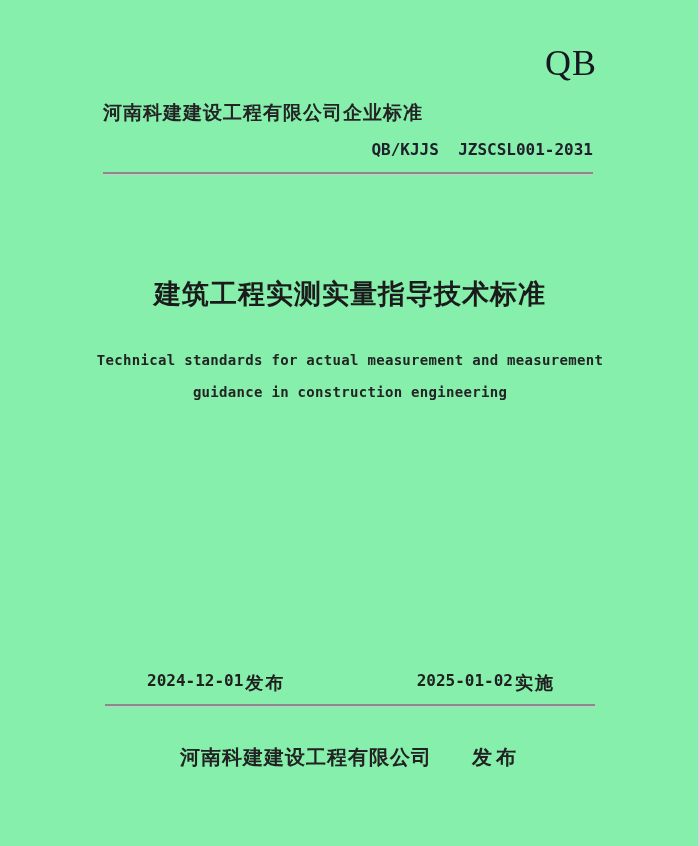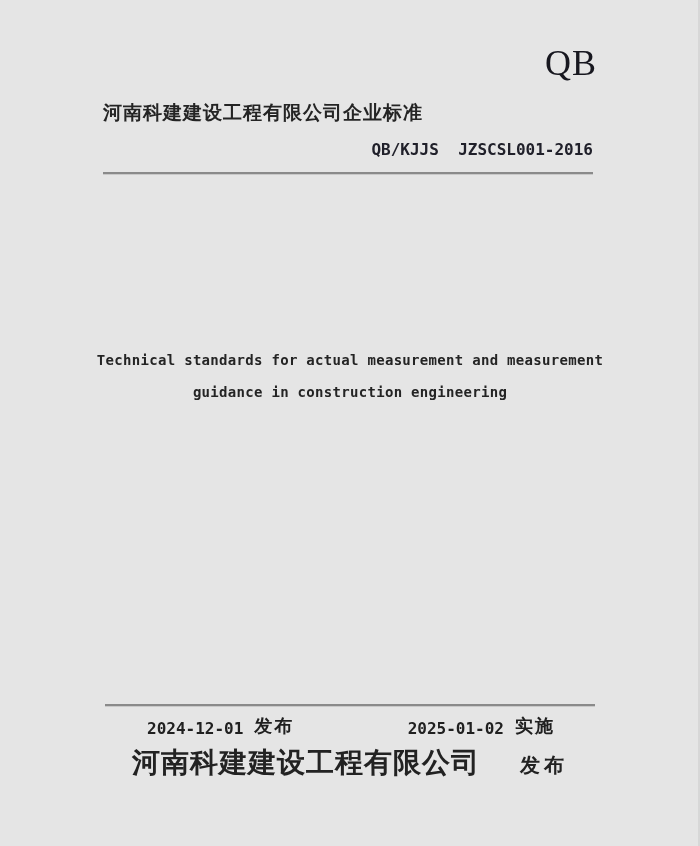--- a/index.html
+++ b/index.html
@@ -11,21 +11,21 @@
     width: 700px;
     height: 846px;
     position: relative;
     overflow: hidden;
     font-family: "Liberation Serif", serif;
     color: #1f1f1f;
   }
   .page {
     position: absolute;
     inset: 0;
-    background: #e5e5e5;
+    background: #86efac;
     border-right: 2px solid #d7d7d7;
     box-sizing: border-box;
   }
   .logo {
     position: absolute;
     top: 44px;
     left: 103px;
     width: 494px;
     text-align: right;
     font-family: "Liberation Serif", "DejaVu Serif", serif;
@@ -98,24 +98,23 @@
     left: 103px;
     width: 494px;
     box-sizing: border-box;
     padding: 0 42px 0 44px;
     display: flex;
     justify-content: space-between;
     align-items: baseline;
   }
   .date-group {
     display: flex;
-    align-items: flex-end;
-    gap: 11px;
+    align-items: flex-start;
+    gap: 2px;
     white-space: nowrap;
-    margin-top: 43px;
   }
   .date-value {
     font-family: "DejaVu Sans Mono", "Liberation Mono", monospace;
     font-size: 16px;
     font-weight: bold;
     color: #202020;
   }
   .date-label {
     font-size: 18px;
     font-weight: 600;
@@ -126,45 +125,46 @@
     position: absolute;
     top: 744px;
     left: 50px;
     width: 600px;
     display: flex;
     justify-content: center;
     align-items: baseline;
     gap: 40px;
   }
   .publisher-name {
-    font-size: 28px;
+    font-size: 20px;
     font-weight: 600;
     letter-spacing: 1px;
     color: #222222;
   }
   .publish-label {
     font-size: 20px;
     font-weight: 600;
     letter-spacing: 4px;
     color: #222222;
   }
 </style>
 </head>
 <body>
 
 <div class="page">
 
   <div class="logo">QB</div>
 
   <div class="org-line">河南科建建设工程有限公司企业标准</div>
 
-  <div class="code-line">QB/KJJS  JZSCSL001-2016</div>
+  <div class="code-line">QB/KJJS  JZSCSL001-2031</div>
 
   <div class="rule rule-top"></div>
 
+  <div class="title-zh">建筑工程实测实量指导技术标准</div>
 
   <div class="title-en line1">Technical standards for actual measurement and measurement</div>
 
   <div class="title-en line2">guidance in construction engineering</div>
 
   <div class="dates-row">
     <div class="date-group">
       <span class="date-value">2024-12-01</span>
       <span class="date-label">发布</span>
     </div>

